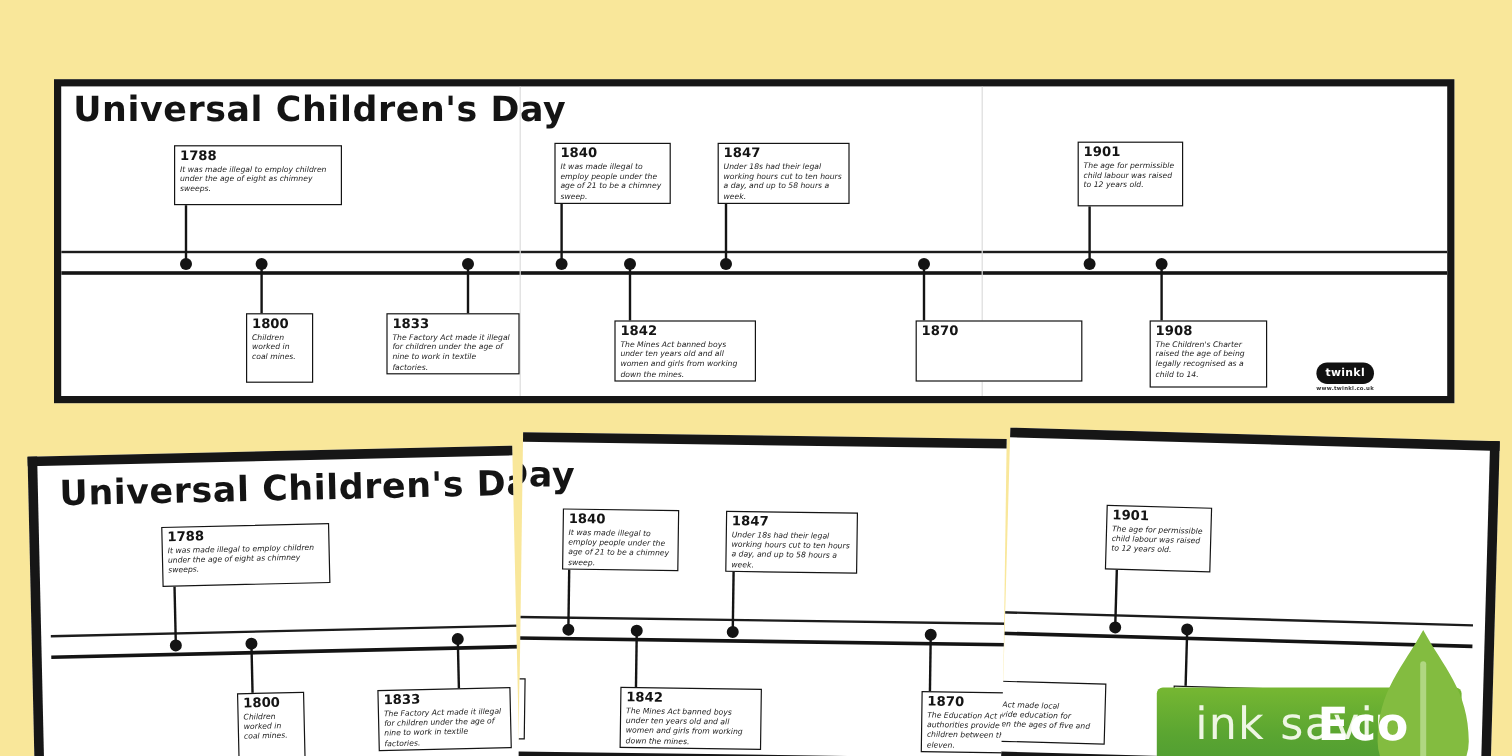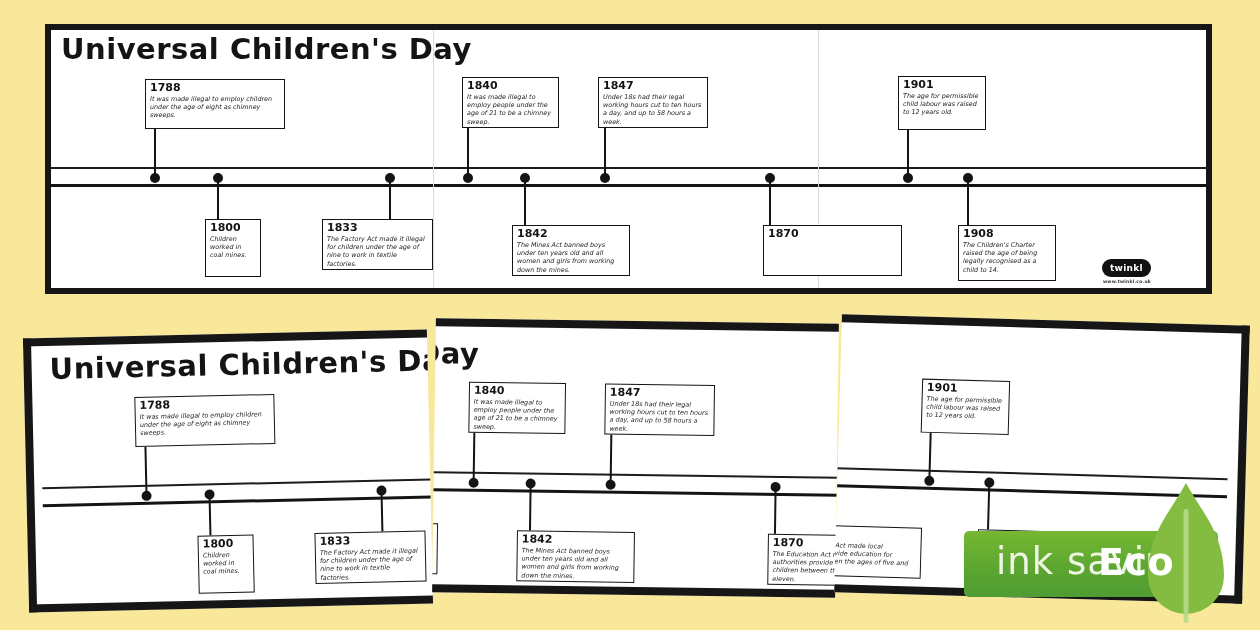--- a/index.html
+++ b/index.html
@@ -2,21 +2,21 @@
 <html><head>
 <meta charset="utf-8">
 <style>
   html,body{margin:0;padding:0;}
   body{
     width:1260px;height:630px;overflow:hidden;
     background:#f9e79a;
     font-family:"DejaVu Sans","Liberation Sans",sans-serif;
     position:relative;
   }
-  .stage{position:absolute;inset:0;}
+  .stage{position:absolute;inset:0;margin-top:42px;}
 
   
   .poster{
     position:absolute;left:45px;top:24px;width:1155px;height:258px;
     background:#fff;border:6px solid #161616;overflow:hidden;
   }
   .page{
     position:absolute;background:#fff;overflow:hidden;
     border-top:8px solid #161616;border-bottom:8px solid #161616;
   }
@@ -38,21 +38,21 @@
   .event-box{
     position:absolute;background:#fff;border:1.6px solid #141414;
     padding:2px 4px;box-sizing:border-box;z-index:4;
   }
   .event-year{font-size:11px;font-weight:800;color:#141414;line-height:1.15;}
   .event-text{font-size:6.4px;font-style:italic;color:#222;line-height:1.3;}
   .connector{position:absolute;width:1.8px;background:#141414;z-index:2;}
   .dot{position:absolute;width:10px;height:10px;border-radius:50%;background:#141414;z-index:3;}
 
   
-  .twinkl{position:absolute;left:1040px;top:226px;width:60px;text-align:right;z-index:5;}
+  .twinkl{position:absolute;left:1040px;top:226px;width:60px;text-align:center;z-index:5;}
   .twinkl-cloud{
     display:inline-block;background:#111;color:#fff;border-radius:10px;
     padding:4px 8px;font-size:9px;font-weight:700;letter-spacing:.3px;
   }
   .twinkl-url{font-size:4.5px;color:#333;font-weight:700;margin-top:2px;letter-spacing:.2px;}
 
   
   .banner{
     position:absolute;left:964px;top:531px;width:254px;height:66px;border-radius:5px;
     background:linear-gradient(180deg,#76b732 0%,#5aa531 60%,#4f9c33 100%);

